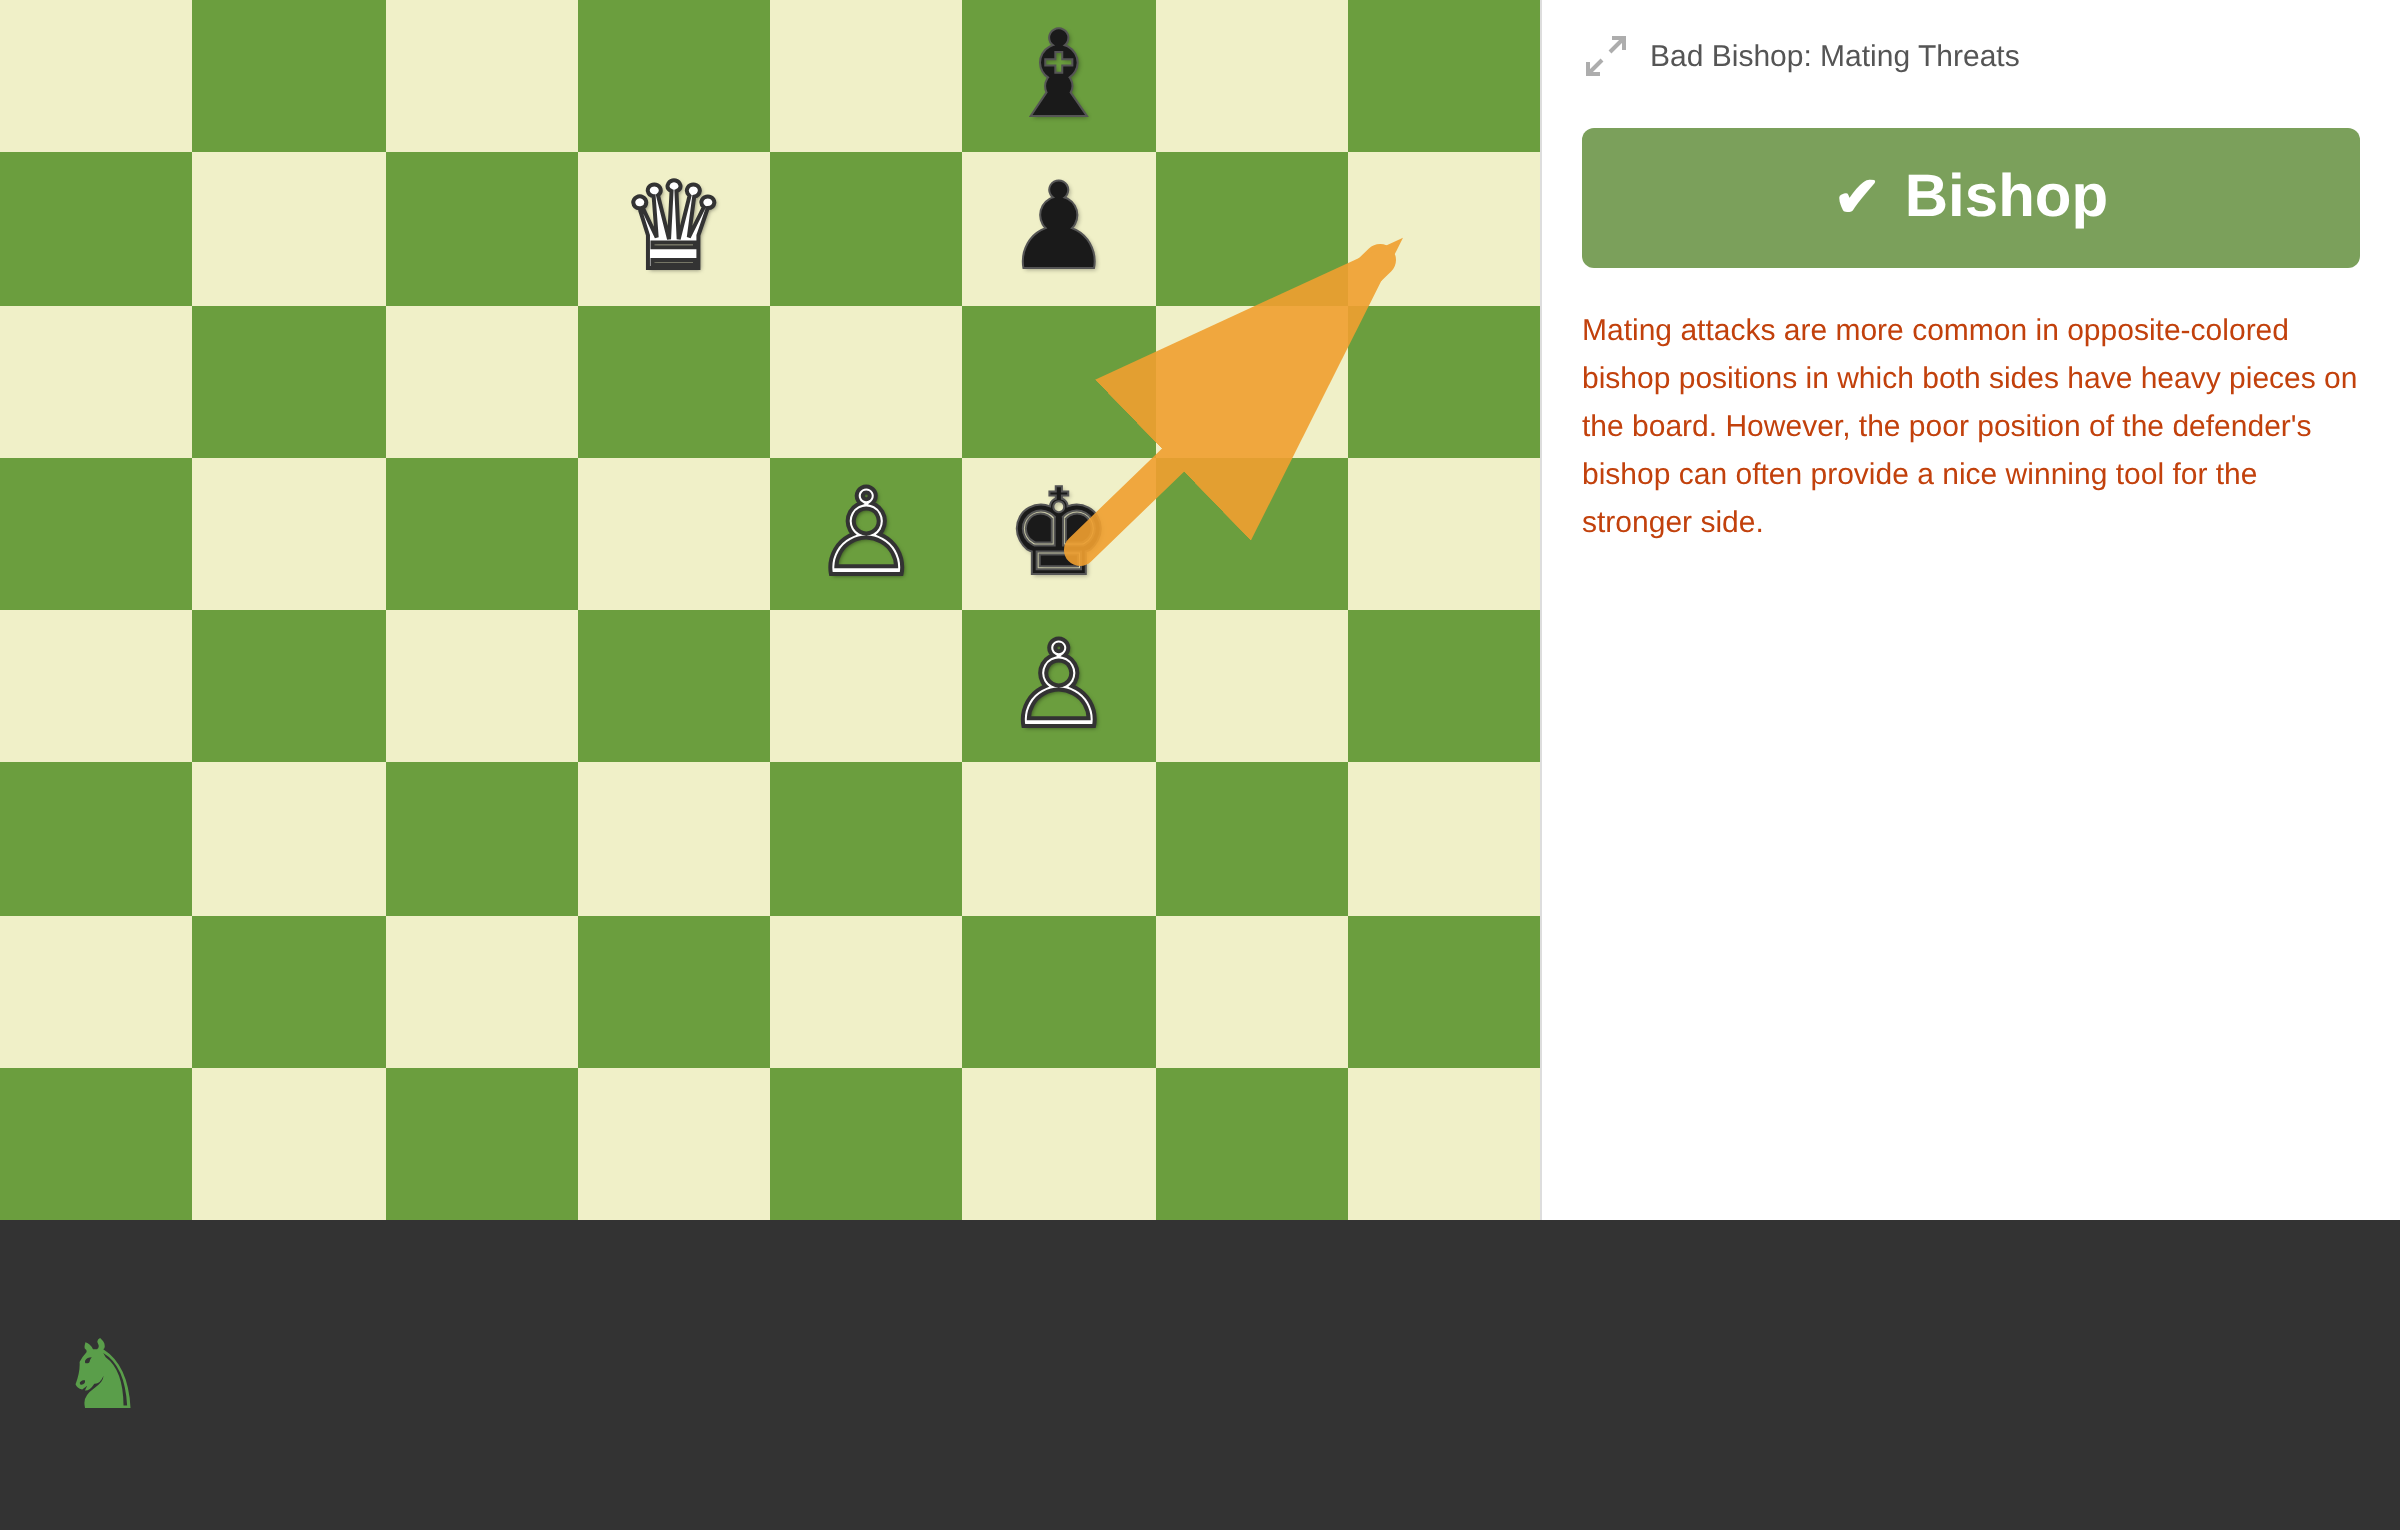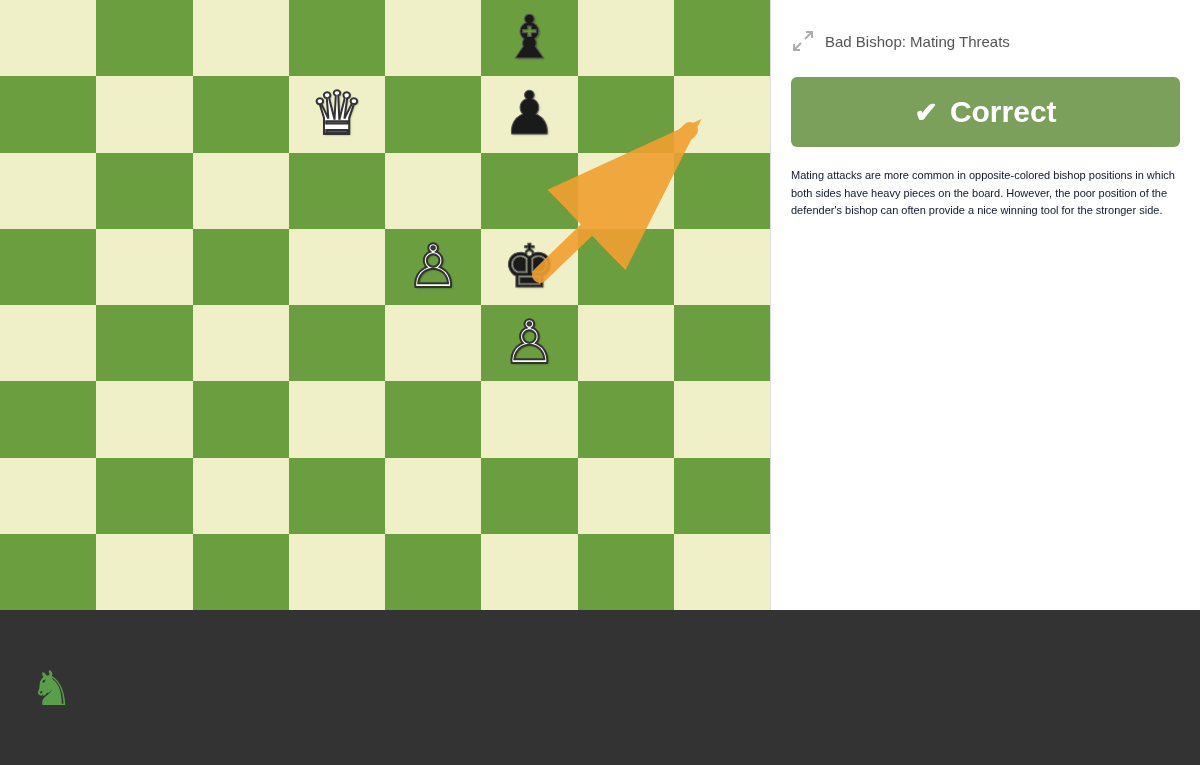--- a/index.html
+++ b/index.html
@@ -68,21 +68,21 @@
       left: 0;
       width: 770px;
       height: 610px;
       pointer-events: none;
       z-index: 10;
     }
 
     
     .right-panel {
       flex: 1;
-      padding: 29px 20px;
+      padding: 16px 20px;
       background: #fff;
       border-left: 1px solid #ddd;
     }
 
     .lesson-header {
       display: flex;
       align-items: center;
       gap: 10px;
       margin-bottom: 14px;
       padding-bottom: 10px;
@@ -119,23 +119,23 @@
     }
 
     .correct-text {
       color: #fff;
       font-size: 30px;
       font-weight: bold;
       font-family: Arial, sans-serif;
     }
 
     .explanation-text {
-      font-size: 11px;
+      font-size: 15px;
       line-height: 1.6;
-      color: #0f172a;
+      color: #c2410c;
       font-family: Arial, sans-serif;
     }
 
     
     .footer {
       height: 155px;
       background-color: #333;
       display: flex;
       align-items: center;
       padding: 0 30px;
@@ -271,21 +271,21 @@
           <polyline points="15 3 21 3 21 9"></polyline>
           <polyline points="9 21 3 21 3 15"></polyline>
           <line x1="21" y1="3" x2="14" y2="10"></line>
           <line x1="3" y1="21" x2="10" y2="14"></line>
         </svg>
         <span class="lesson-title">Bad Bishop: Mating Threats</span>
       </div>
 
       <div class="correct-banner">
         <span class="correct-check">✔</span>
-        <span class="correct-text">Correct</span>
+        <span class="correct-text">Bishop</span>
       </div>
 
       <p class="explanation-text">Mating attacks are more common in opposite-colored bishop positions in which both sides have heavy pieces on the board. However, the poor position of the defender's bishop can often provide a nice winning tool for the stronger side.</p>
 
     </div>
   </div>
 
   <div class="footer">
     <div class="logo-container">
       <span class="logo-knight" style="color:#5a9e4a; font-size:48px;">♞</span>

